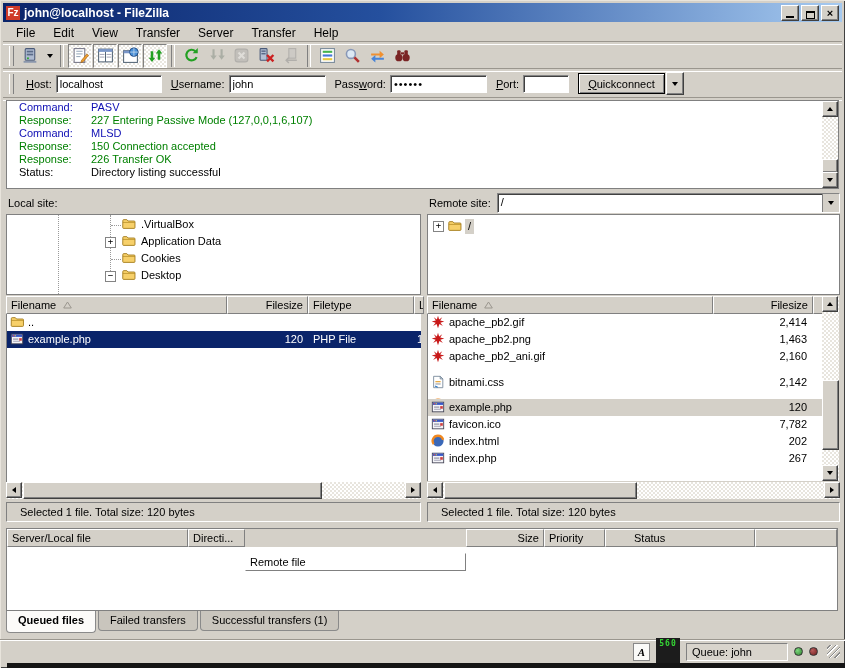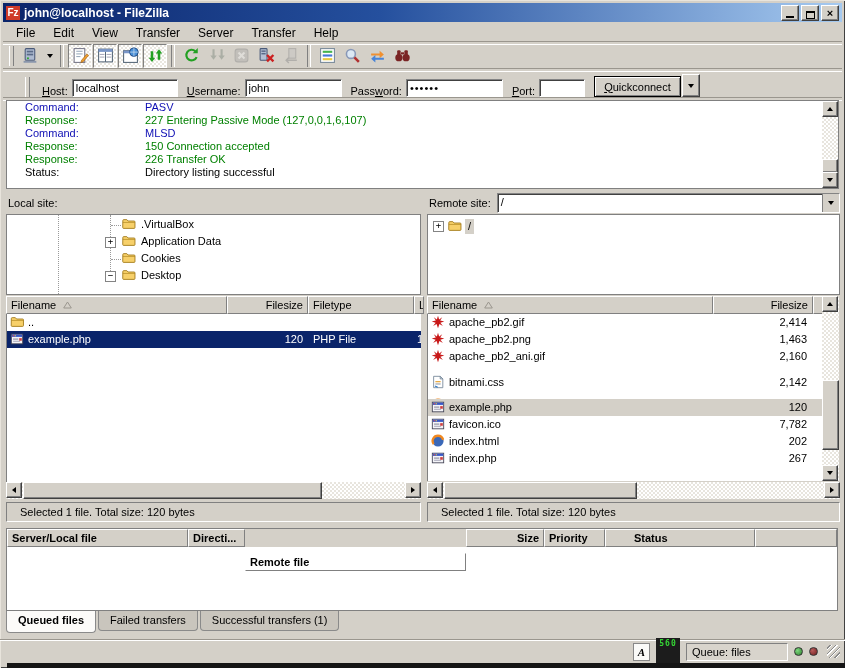--- a/index.html
+++ b/index.html
@@ -29,32 +29,32 @@
   .tbtn svg{width:17px;height:17px;}
   .tbtn.pressed{border:1px solid;border-color:#808080 #fff #fff #808080;
      background:#e9e6df conic-gradient(#fff 25%,transparent 0 50%,#fff 0 75%,transparent 0);background-size:4px 4px;}
   .tbtn.disabled svg{filter:grayscale(90%);opacity:.45;}
   .tbtn.dropbtn{width:13px;}
   .tsep{width:2px;height:22px;border-left:1px solid #808080;border-right:1px solid #fff;margin:0 3px;flex:none;}
   .tri-down{width:0;height:0;border-left:3px solid transparent;border-right:3px solid transparent;border-top:4px solid #000;}
   .tri-up{width:0;height:0;border-left:3px solid transparent;border-right:3px solid transparent;border-bottom:4px solid #000;}
   .tri-left{width:0;height:0;border-top:3px solid transparent;border-bottom:3px solid transparent;border-right:4px solid #000;}
   .tri-right{width:0;height:0;border-top:3px solid transparent;border-bottom:3px solid transparent;border-left:4px solid #000;}
-  .quickbar{position:absolute;left:19px;top:70px;right:3px;height:27px;display:flex;align-items:flex-end;padding-left:3px;}
+  .quickbar{position:absolute;left:3px;top:70px;right:3px;height:27px;display:flex;align-items:center;padding-left:3px;}
   .qlabel{margin:0 4px 0 9px;white-space:nowrap;}
   .field{height:18px;background:#fff;border:1px solid;border-color:#848484 #fff #fff #848484;
          box-shadow:inset 1px 1px 0 #404040;box-sizing:border-box;font:11px "Liberation Sans",sans-serif;padding:1px 3px;outline:none;}
   .qc-btn{height:21px;margin-left:9px;padding:2px 9px;background:#d4d0c8;border:1px solid #000;
           box-shadow:inset 1px 1px 0 #fff,inset -1px -1px 0 #808080;font:11px "Liberation Sans",sans-serif;}
   .qc-drop{width:16px;height:21px;margin-left:1px;background:#d4d0c8;border:1px solid;border-color:#fff #404040 #404040 #fff;
            box-shadow:inset -1px -1px 0 #808080;display:flex;align-items:center;justify-content:center;}
   
   .log{position:absolute;left:6px;top:100px;width:833px;height:89px;background:#fff;
        border:1px solid #808080;box-sizing:border-box;overflow:hidden;}
-  .log-line{display:flex;height:13px;line-height:13px;padding-left:18px;white-space:nowrap;gap:48px;}
+  .log-line{display:flex;height:13px;line-height:13px;padding-left:12px;white-space:nowrap;}
   .log-label{width:72px;flex:none;}
   .log-line.command{color:#0f0fb4;}
   .log-line.response{color:#008000;}
   .log-line.status{color:#000;}
   
   .sbv,.sbh{position:absolute;background:#e8e5de;
     background-image:conic-gradient(#fff 25%,transparent 0 50%,#fff 0 75%,transparent 0);background-size:4px 4px;}
   .sb-btn{position:absolute;width:16px;height:16px;background:#d4d0c8;border:1px solid;border-color:#fff #404040 #404040 #fff;
           box-shadow:inset -1px -1px 0 #808080;display:flex;align-items:center;justify-content:center;box-sizing:border-box;}
   .sb-thumb{position:absolute;background:#d4d0c8;border:1px solid;border-color:#fff #404040 #404040 #fff;
@@ -96,21 +96,21 @@
   .filepanel.local .cell-type{left:306px;}
   .filepanel.local .cell-mod{left:410px;}
   .filepanel.remote .cell-size{left:286px;width:93px;}
   .sel-active{background:#0a246a;color:#fff;}
   .sel-inactive{background:#d4d0c8;}
   .statusline{position:absolute;height:20px;box-sizing:border-box;border:1px solid;border-color:#808080 #fff #fff #808080;
               padding:3px 13px;background:#d4d0c8;white-space:nowrap;}
   
   .queue-box{position:absolute;left:6px;top:528px;width:832px;height:83px;background:#fff;
              border:1px solid #808080;box-sizing:border-box;}
-  .queue-header{position:absolute;left:0;top:0;right:0;height:18px;display:flex;background:#d4d0c8;font-weight:bold;}
+  .queue-header{position:absolute;left:0;top:0;right:0;height:18px;display:flex;background:#d4d0c8;}
   .tabs{position:absolute;left:6px;top:611px;display:flex;gap:2px;align-items:flex-start;}
   .tab{height:20px;box-sizing:border-box;padding:3px 11px;background:#c9c5bd;border:1px solid #8a8a8a;border-top:none;
        border-radius:0 0 4px 4px;white-space:nowrap;}
   .tab.active{background:#fcfbf9;font-weight:bold;height:22px;}
   
   .statusbar{position:absolute;left:0;top:639px;right:0;height:23px;border-top:1px solid #9a968e;
              box-shadow:inset 0 1px 0 #fff;display:flex;align-items:center;justify-content:flex-end;gap:6px;padding-right:5px;}
   .dtype{width:15px;height:16px;background:#fafaf8;border:1px solid #888;display:flex;align-items:center;justify-content:center;
          font:italic bold 11px "Liberation Serif",serif;}
   .speedbadge{min-width:20px;height:28px;background:#1c1c1c;color:#35d435;border-radius:0;padding:0 2px;
@@ -583,20 +583,20 @@
   </div>
   <div class="tabs" id="tabs">
       <div class="tab active">Queued files</div>
       <div class="tab">Failed transfers</div>
       <div class="tab">Successful transfers (1)</div>
     </div>
 
   <div class="statusbar">
     <div class="dtype">A</div>
     <div class="speedbadge">560</div>
-    <div class="queue-panel">Queue: files</div>
+    <div class="queue-panel">Queue: john</div>
     <div class="led green"></div>
     <div class="led red"></div>
     <div class="grip"></div>
   </div>
   <div class="bottomstrip"></div>
 
 </div>
 
 </body></html>

